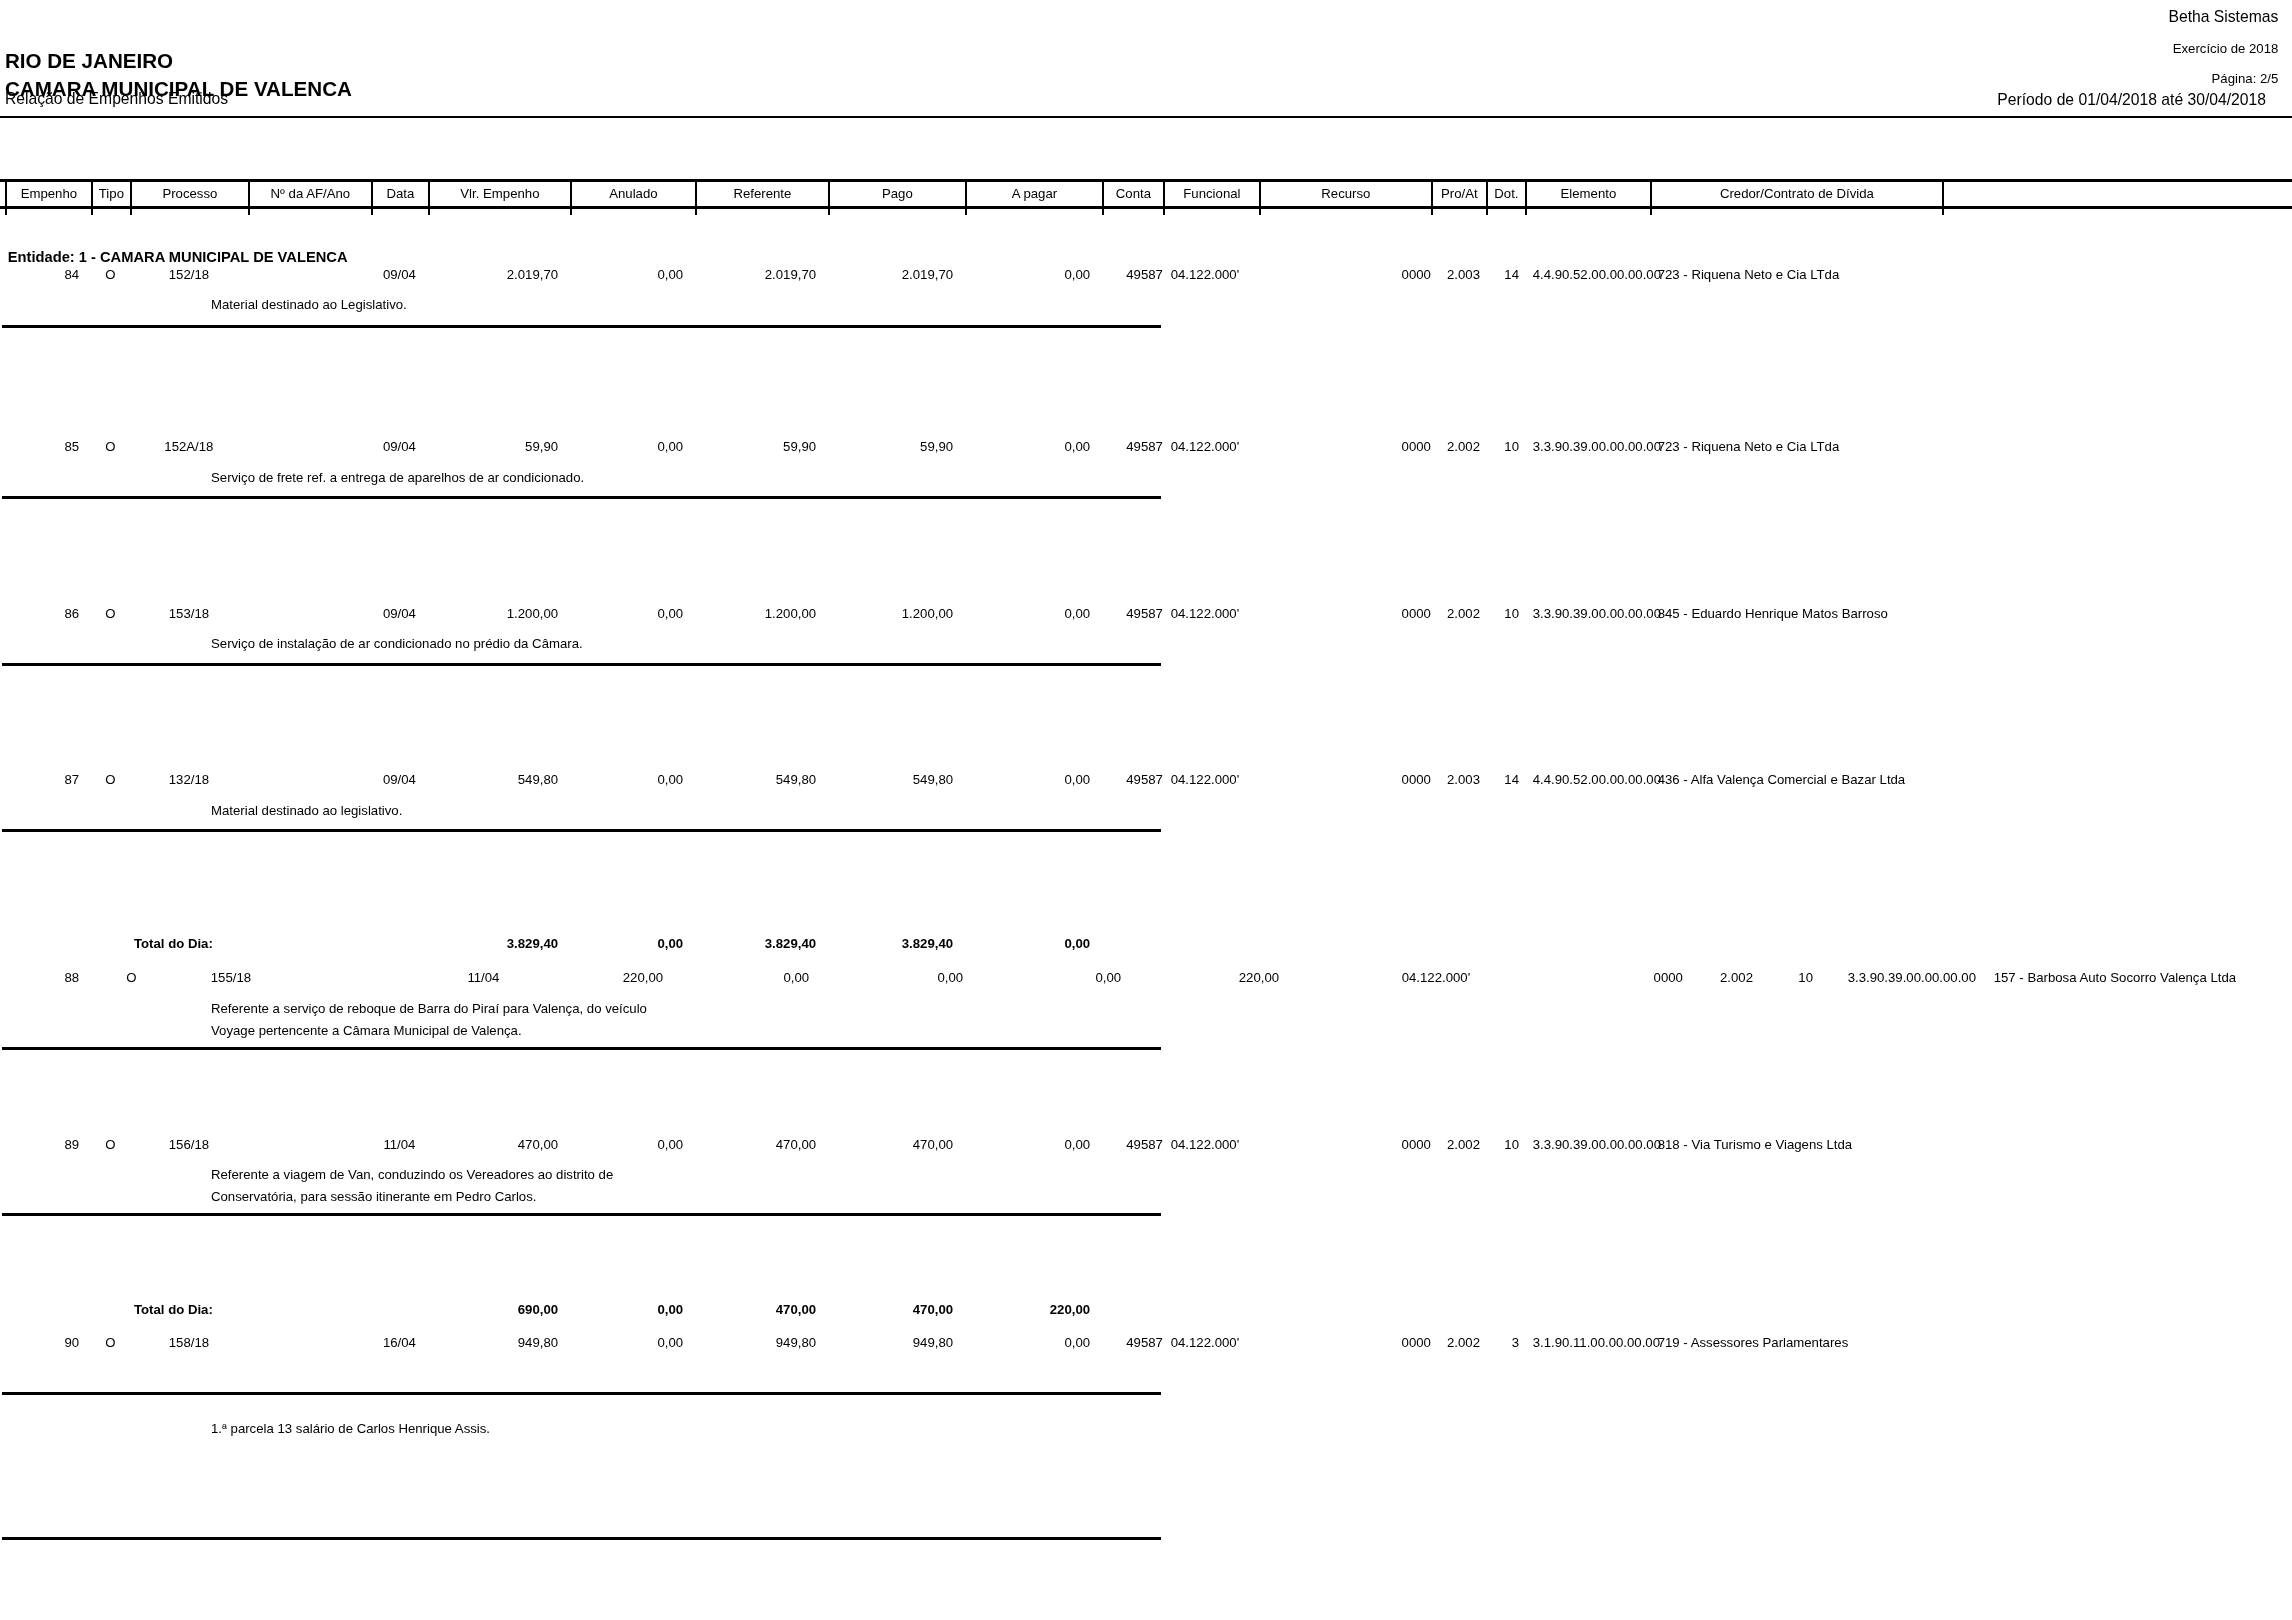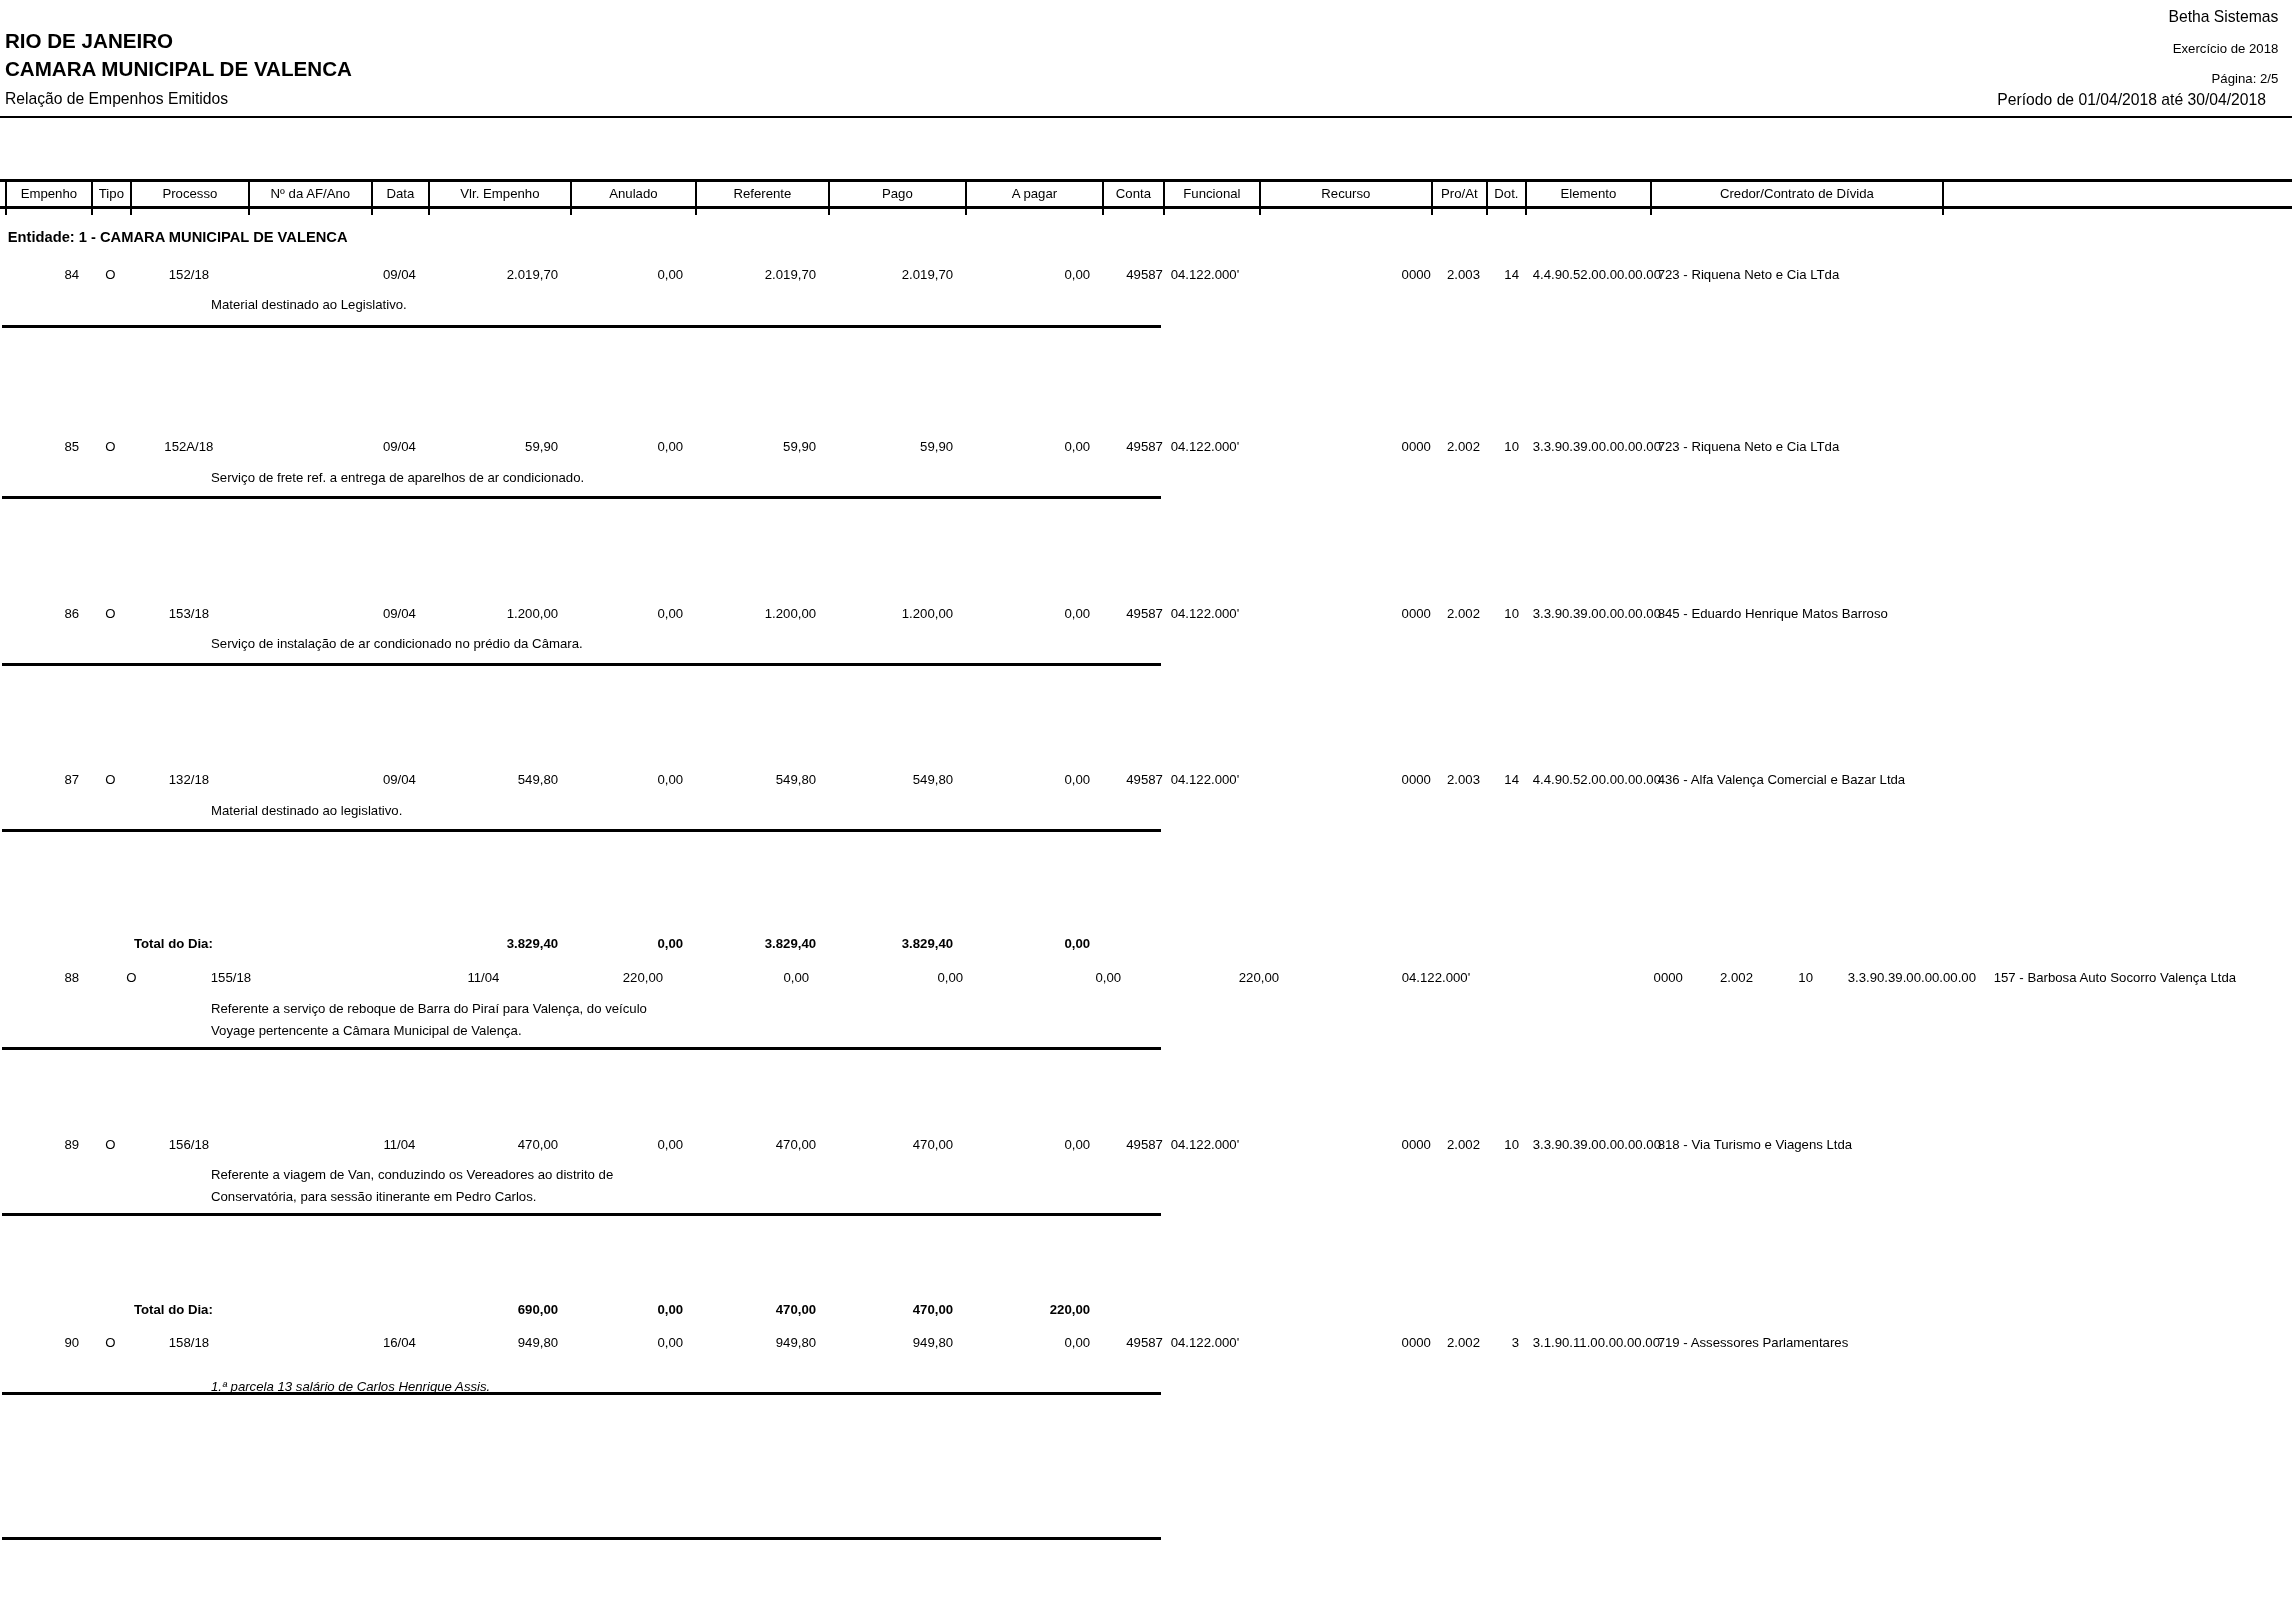--- a/index.html
+++ b/index.html
@@ -1,18 +1,18 @@
 <!DOCTYPE html>
 <html><head>
 <meta charset="utf-8">
 <style>
   html,body{margin:0;padding:0;background:#fff;}
   body{width:2293px;height:1620px;position:relative;font-family:"Liberation Sans",sans-serif;color:#000;}
   .abs{position:absolute;white-space:nowrap;}
-  .b{font-weight:bold;}
+  .b{font-weight:bold;margin-top:20px;}
   .t21{font-size:20.6px;}
   .t16{font-size:15.7px;}
   .t14{font-size:13.2px;text-align:center;}
   .hline{position:absolute;background:#000;height:2.9px;}
   .thin{height:2px;}
   .sep{position:absolute;left:2px;width:1159px;height:2.9px;background:#000;}
   .grid{position:absolute;left:4.9px;width:1940px;display:grid;font-size:13.2px;
         grid-template-columns:86px 39px 118px 123px 57px 142px 125px 133px 137px 137px 61px 96px 172px 55px 39px 125px 294px;}
   .grid>div{white-space:nowrap;overflow:visible;}
   .r{text-align:right;padding-right:11.8px;}
@@ -264,20 +264,20 @@
   <div class="r">949,80</div>
   <div class="r">0,00</div>
   <div class="r" style="padding-right:0;">49587</div>
   <div class="l">04.122.000'</div>
   <div class="rec">0000</div>
   <div class="r" style="padding-right:5.9px;">2.002</div>
   <div class="r" style="padding-right:5.9px;">3</div>
   <div class="l">3.1.90.11.00.00.00.00</div>
   <div class="l">719 - Assessores Parlamentares</div>
 </div>
-<div class="desc" style="top:1376px;font-style:italic;">
+<div class="desc" style="top:1418px;">
   <div>1.ª parcela 13 salário de Carlos Henrique Assis.</div>
     <div></div>
 </div>
 <div class="sep" style="top:1392px;"></div>
 
 <div class="sep" style="top:1537px;"></div>
 
 
 </body></html>

